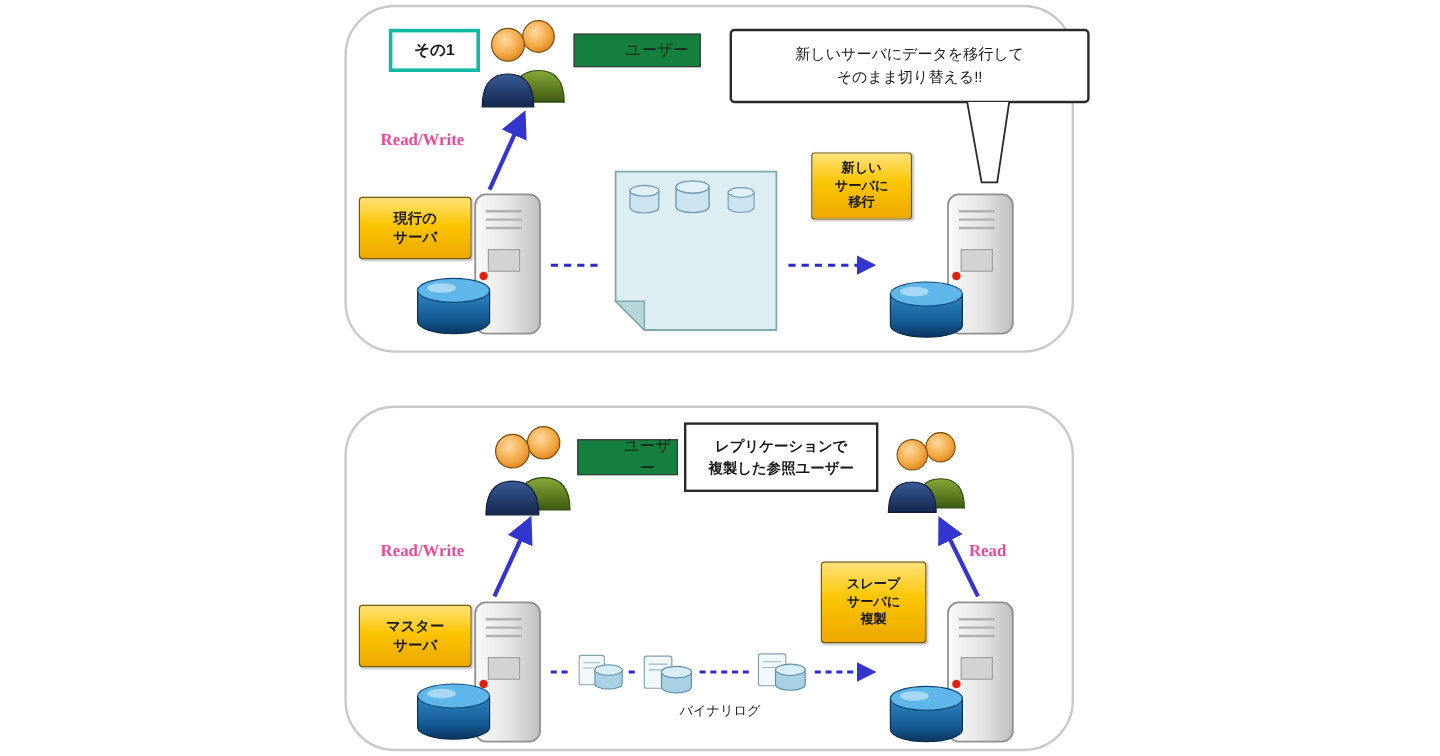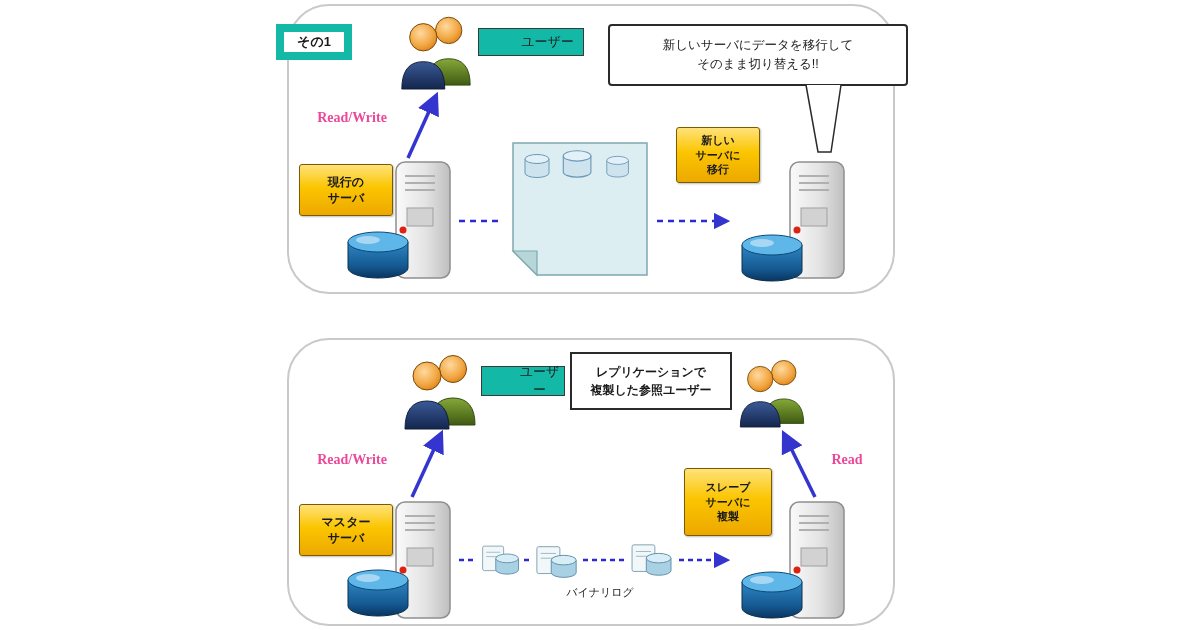--- a/index.html
+++ b/index.html
@@ -7,26 +7,26 @@
   #canvas { position:relative; width:1200px; height:630px; background:#ffffff; overflow:hidden; }
 
   .panel {
     position:absolute; left:287px; width:608px;
     border:2px solid #c9c9c9; border-radius:42px; background:#ffffff;
   }
   #panel1 { top:4px;   height:290px; }
   #panel2 { top:338px; height:288px; }
 
   .step-box {
-    position:absolute; background:#ffffff; border:8px solid #14b8a6;
+    position:absolute; background:#ffffff; border:3px solid #14b8a6;
     display:flex; align-items:center; justify-content:center;
-    font-size:13px; font-weight:600; z-index:20;
+    font-size:13px; font-weight:600; z-index:20;margin-left:48px;
   }
   .label-box {
-    position:absolute; background:#14b8a6; border:1.5px solid #3a3a3a;
+    position:absolute; background:#15803d; border:1.5px solid #3a3a3a;
     display:flex; align-items:center; justify-content:center;
     font-size:13px; z-index:20; text-align:center;padding-left:33px;
   }
   .big-box {
     position:absolute; background:#ffffff; border:2px solid #2a2a2a;
     display:flex; flex-direction:column; align-items:center; justify-content:center;
     font-size:12px; font-weight:600; line-height:1.5; z-index:20; text-align:center;
   }
   .callout {
     position:absolute; background:#ffffff; border:2px solid #2a2a2a; border-radius:4px;
@@ -209,21 +209,21 @@
     <svg viewBox="0 0 84 84">
       <circle cx="55" cy="24" r="13.5" fill="url(#headG)" stroke="#7a4a08" stroke-width="1"></circle>
       <path d="M33,80 q0,-27 22,-27 q22,0 22,27 z" fill="url(#bodyGreen)" stroke="#2f4a10" stroke-width="1"></path>
       <circle cx="29" cy="31" r="14" fill="url(#headG)" stroke="#7a4a08" stroke-width="1"></circle>
       <path d="M7,84 q0,-28 22,-28 q22,0 22,28 z" fill="url(#bodyNavy)" stroke="#101c38" stroke-width="1"></path>
     </svg>
   </div>
 
   <div class="rw-label" style="left:302px; top:452px; width:100px; text-align:center;">Read/Write</div>
 
-  <div class="rw-label" style="left:822px; top:452px; width:50px; text-align:center;">Read</div>
+  <div class="rw-label" style="left:798px; top:452px; width:50px; text-align:center;">Read</div>
 
   <div class="yellow-box" style="left:299px; top:504px; width:94px; height:52px;">
     <span>マスター</span>
     <span>サーバ</span>
   </div>
 
   <div class="icon-wrap" style="left:393px; top:500px; width:60px; height:120px;">
     <svg viewBox="0 0 60 120">
       <rect x="3" y="2" width="54" height="116" rx="9" fill="url(#srvG)" stroke="#8f8f8f" stroke-width="1.5"></rect>
       <line x1="12" y1="16" x2="42" y2="16" stroke="#b0b0b0" stroke-width="2"></line>

